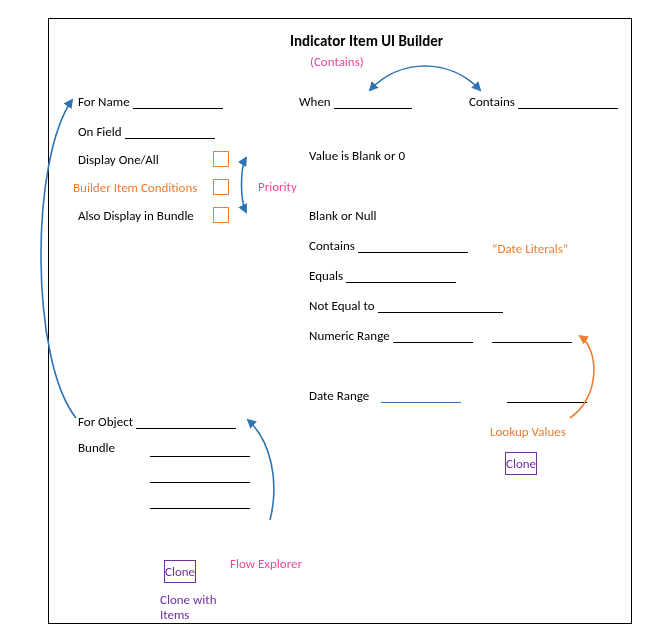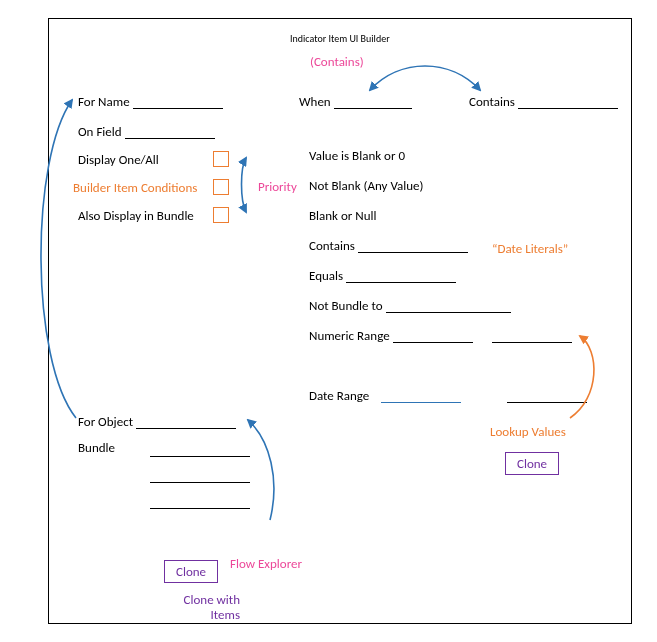--- a/index.html
+++ b/index.html
@@ -4,23 +4,23 @@
 <style>
   html,body{margin:0;padding:0;background:#fff;font-family:Calibri,Arial,sans-serif;font-size:13px;color:#000}
   .canvas{position:relative;width:657px;height:642px}
   .frame{position:absolute;left:48px;top:18px;width:582px;height:604px;border:1px solid #000}
   .t{position:absolute;white-space:nowrap}
   .blue{color:#ec4899}
   .orange{color:#ed7d31}
   .purple{color:#7030a0}
   .blank{display:inline-block;border-bottom:1px solid #000;height:12px;vertical-align:bottom}
   .chk{display:inline-block;width:14px;height:14px;border:1.5px solid #ed7d31;vertical-align:middle}
-  .btn{display:inline-block;border:1.5px solid #7030a0;color:#7030a0;padding:3px 11px;font-size:13px}
+  .btn{display:inline-block;border:1.5px solid #7030a0;color:#7030a0;padding:3px 0;font-size:13px}
   svg{position:absolute;left:0;top:0;overflow:visible}
-  .title{font-weight:400;font-size:10px}
+  .title{font-weight:700;font-size:15px}
 </style>
 </head>
 <body>
 
 <div class="canvas">
   <div class="frame"></div>
 
   <div class="t title" style="left:290px;top:32px">Indicator Item UI Builder</div>
   <div class="t blue" style="left:310px;top:54px">(Contains)</div>
 
@@ -48,34 +48,33 @@
 
   <div class="t orange" style="left:73px;top:180px">Builder Item Conditions</div>
   <span class="chk" style="position:absolute;left:213px;top:179px"></span>
 
   <div class="t" style="left:78px;top:208px">Also Display in Bundle</div>
   <span class="chk" style="position:absolute;left:213px;top:207px"></span>
 
   <div class="t blue" style="left:258px;top:179px">Priority</div>
 
   <div class="t" style="left:309px;top:148px">Value is Blank or 0</div>
-  <div class="t" style="left:309px;top:178px">Not Blank (Any Value)</div>
   <div class="t" style="left:309px;top:208px">Blank or Null</div>
   <div class="t" style="left:309px;top:238px">
     <span>Contains</span>
     <span class="blank" style="width:110px"></span>
   </div>
   <div class="t orange" style="left:492px;top:241px">“Date Literals”</div>
 
   <div class="t" style="left:309px;top:268px">
     <span>Equals</span>
     <span class="blank" style="width:110px"></span>
   </div>
   <div class="t" style="left:309px;top:298px">
-    <span>Not Bundle to</span>
+    <span>Not Equal to</span>
     <span class="blank" style="width:125px"></span>
   </div>
   <div class="t" style="left:309px;top:328px">
     <span>Numeric Range</span>
     <span class="blank" style="width:80px"></span>
     <span style="display:inline-block;width:14px"></span>
     <span class="blank" style="width:80px"></span>
   </div>
   <div class="t" style="left:309px;top:388px">
     <span>Date Range</span>
@@ -97,21 +96,21 @@
   <div class="t orange" style="left:490px;top:424px">Lookup Values</div>
   <div class="t" style="left:505px;top:452px">
     <span class="btn">Clone</span>
   </div>
 
   <div class="t blue" style="left:230px;top:556px">Flow Explorer</div>
 
   <div class="t" style="left:164px;top:560px">
     <span class="btn">Clone</span>
   </div>
-  <div class="t purple" style="left:160px;top:592px;width:80px;text-align:right;white-space:normal">Clone with Items</div>
+  <div class="t purple" style="left:160px;top:592px;width:80px;text-align:left;white-space:normal">Clone with Items</div>
 
   <svg width="657" height="642">
     <defs>
       <marker id="ab" viewBox="0 0 10 10" refX="8" refY="5" markerWidth="6" markerHeight="6" orient="auto-start-reverse">
         <path d="M0,0 L10,5 L0,10 z" fill="#2e74b5"></path>
       </marker>
       <marker id="ao" viewBox="0 0 10 10" refX="8" refY="5" markerWidth="6" markerHeight="6" orient="auto-start-reverse">
         <path d="M0,0 L10,5 L0,10 z" fill="#ed7d31"></path>
       </marker>
     </defs>

